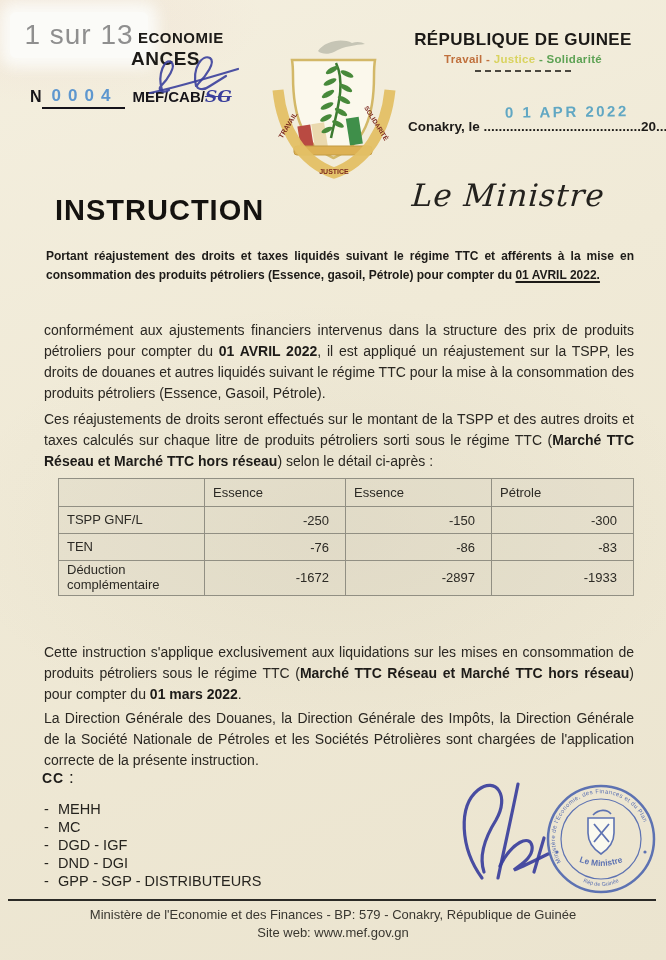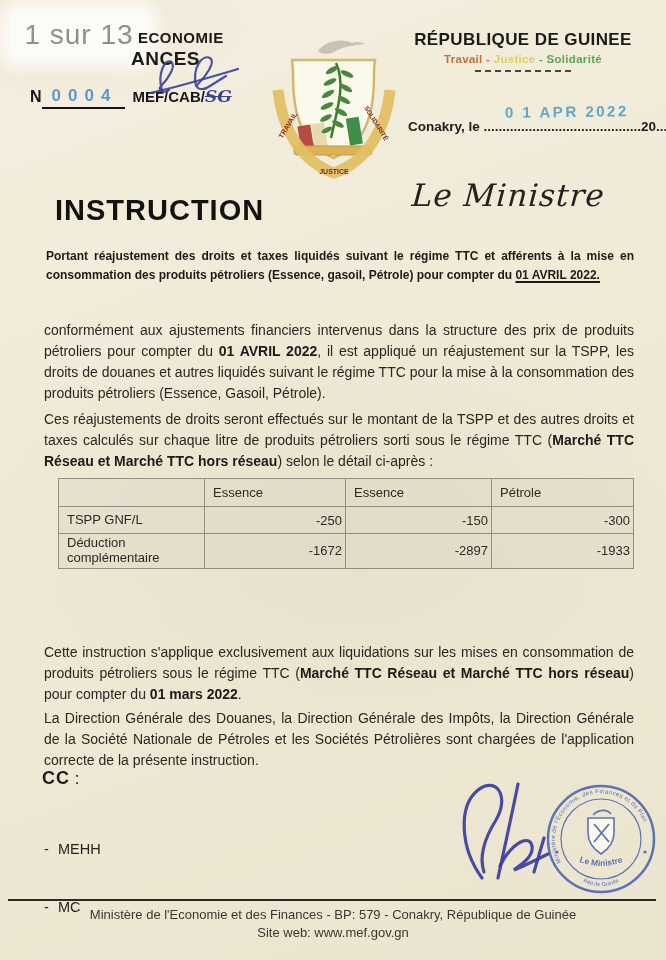--- a/index.html
+++ b/index.html
@@ -68,26 +68,26 @@
     font-size:13px;color:#2c2a25;background:rgba(205,200,184,.22);
   }
   .tax-table col:nth-child(1){width:146px;}
   .tax-table col:nth-child(2){width:141px;}
   .tax-table col:nth-child(3){width:146px;}
   .tax-table col:nth-child(4){width:142px;}
   .tax-table th,.tax-table td{border:1px solid #918f83;font-weight:normal;vertical-align:middle;}
   .tax-table th{height:23px;text-align:left;padding:2px 8px;}
   .tax-table td{height:22px;padding:2px 8px;margin-left:8px;}
   .tax-table td.lbl{text-align:left;line-height:1.15;}
-  .tax-table td.num{text-align:right;padding-right:3px;}
+  .tax-table td.num{text-align:right;padding-right:16px;}
   
   .cc-label{position:absolute;left:42px;top:768px;font-size:17px;color:#1d1b18;}
-  .cc-label b{font-size:18px;letter-spacing:1px;}
+  .cc-label b{font-size:14px;letter-spacing:1px;}
   .cc-list{position:absolute;left:44px;top:800px;font-size:14.5px;line-height:18px;color:#26241f;}
-  .cc-item{white-space:nowrap;margin-top:40px;}
+  .cc-item{white-space:nowrap;}
   .cc-item .dash{display:inline-block;width:14px;}
   
   .signature{position:absolute;left:452px;top:778px;width:132px;height:106px;}
   .signature path{fill:none;stroke:var(--ink-blue,#3a3f9c);stroke-width:3.2;stroke-linecap:round;opacity:.92;}
   .stamp{position:absolute;left:541px;top:782px;width:120px;height:114px;opacity:.88;}
   .stamp .ln{fill:none;stroke:var(--stamp-blue,#4a63ae);}
   .stamp text{fill:var(--stamp-blue,#4a63ae);font-family:"Liberation Sans",sans-serif;}
   .sig-name{position:absolute;left:454px;top:877px;font-size:15.5px;font-weight:bold;color:#1d1b18;letter-spacing:.3px;white-space:nowrap;}
   
   .footer-rule{position:absolute;left:8px;right:10px;top:899px;border-top:2.5px solid #2b2a26;}
@@ -179,20 +179,26 @@
         </tr>
       </thead>
     <tbody>
         <tr>
           <td class="lbl">TSPP GNF/L</td>
           <td class="num">-250</td>
           <td class="num">-150</td>
           <td class="num">-300</td>
         </tr>
         <tr>
+          <td class="lbl">TEN</td>
+          <td class="num">-76</td>
+          <td class="num">-86</td>
+          <td class="num">-83</td>
+        </tr>
+        <tr>
           <td class="lbl">Déduction complémentaire</td>
           <td class="num">-1672</td>
           <td class="num">-2897</td>
           <td class="num">-1933</td>
         </tr>
       </tbody>
   </table>
 
   <div class="para p3"><span>Cette instruction s'applique exclusivement aux liquidations sur les mises en consommation de produits pétroliers sous le régime TTC (</span><span class="seg-b">Marché TTC Réseau et Marché TTC hors réseau</span><span>) pour compter du </span><span class="seg-b">01 mars 2022</span><span>.</span></div>
   <div class="para p4"><span>La Direction Générale des Douanes, la Direction Générale des Impôts, la Direction Générale de la Société Nationale de Pétroles et les Sociétés Pétrolières sont chargées de l'application correcte de la présente instruction.</span></div>

